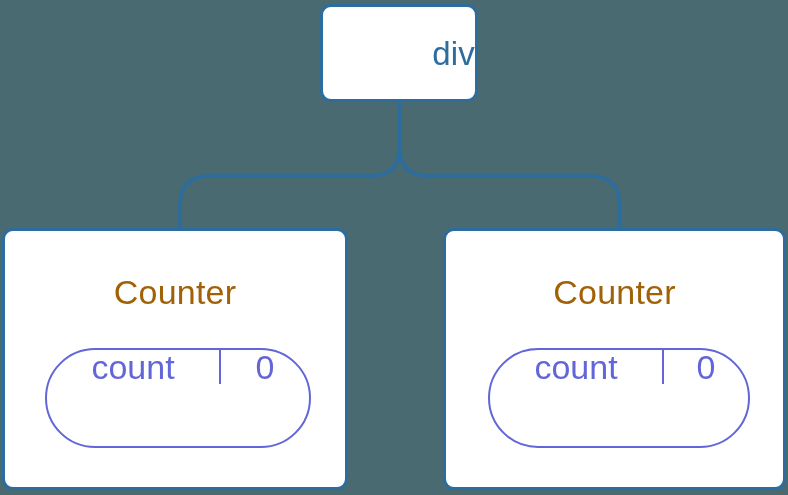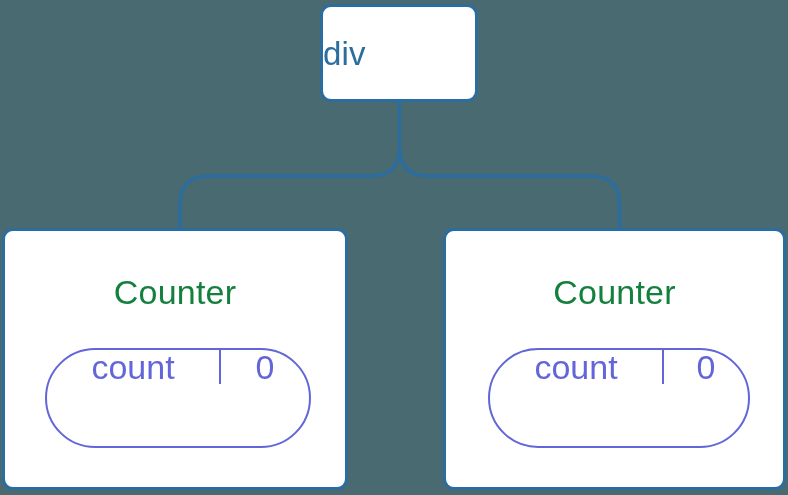--- a/index.html
+++ b/index.html
@@ -30,21 +30,21 @@
     border-radius: 11px;
     box-sizing: border-box;
   }
   #root-node {
     left: 320px;
     top: 4px;
     width: 158px;
     height: 98px;
     display: flex;
     align-items: center;
-    justify-content: flex-start;
+    justify-content: flex-end;
   }
   .root-label {
     color: #2b6d9e;
     font-size: 33px;
     line-height: 1;
     letter-spacing: 0.2px;
   }
   #child-node-left {
     left: 2px;
     top: 228px;
@@ -56,21 +56,21 @@
     top: 228px;
     width: 343px;
     height: 262px;
   }
   .child-title {
     position: absolute;
     left: 0;
     right: 0;
     top: 44px;
     text-align: center;
-    color: #15803d;
+    color: #a16207;
     font-size: 34px;
     line-height: 1;
     letter-spacing: 0.2px;
   }
   .state-pill {
     position: absolute;
     top: 117px;
     height: 100px;
     border: 2px solid #6366d8;
     border-radius: 50px;

